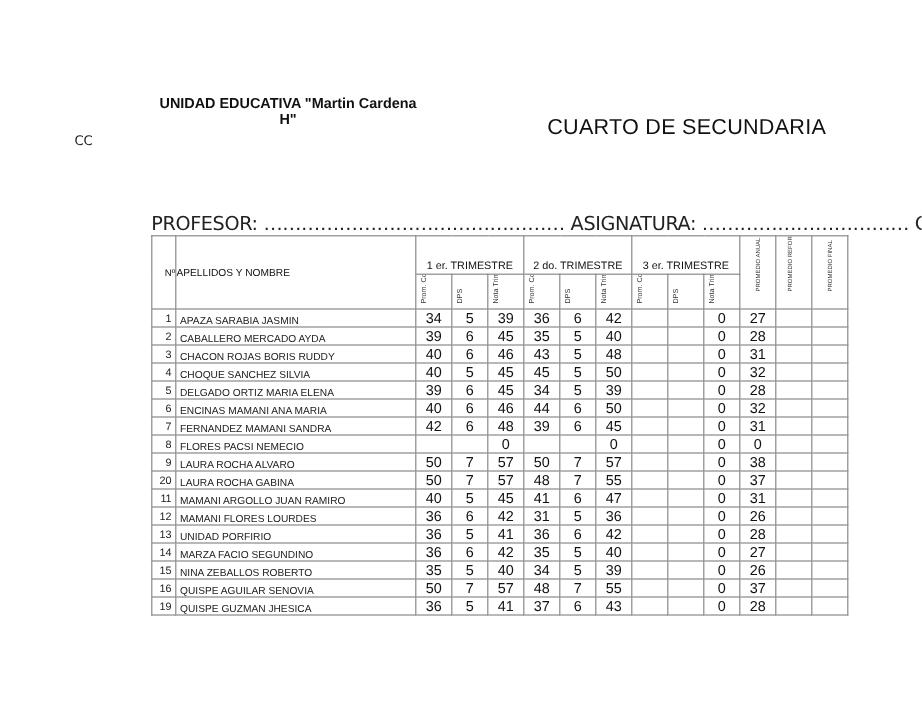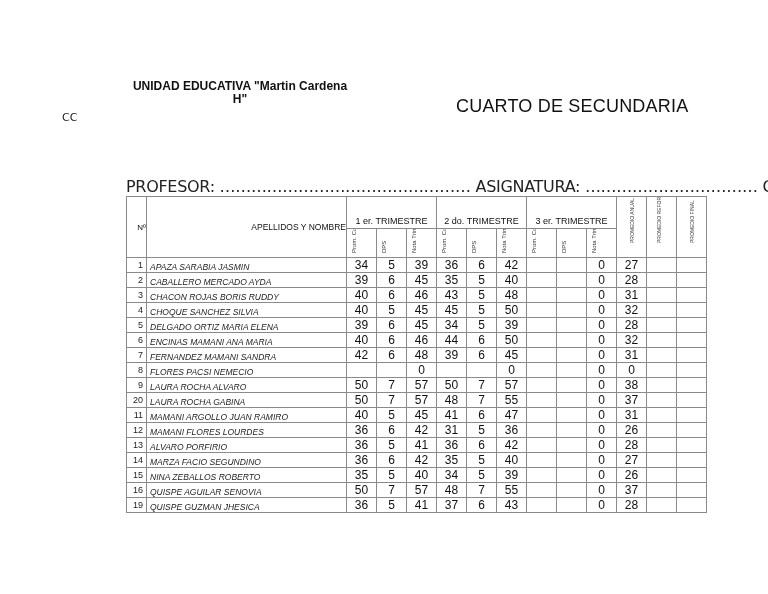--- a/index.html
+++ b/index.html
@@ -4,31 +4,31 @@
 <style>
   html, body { margin:0; padding:0; background:#ffffff; }
   body { width:768px; height:594px; position:relative; overflow:hidden; font-family:"Liberation Sans", sans-serif; color:#111; }
   .school { position:absolute; left:120px; top:80px; width:240px; text-align:center; font-weight:bold; font-size:12px; line-height:13px; }
   .cc { position:absolute; left:62px; top:111px; font-size:11px; font-family:"DejaVu Sans", sans-serif; color:#222; }
   .course { position:absolute; left:456px; top:96px; font-weight:normal; font-size:18px; letter-spacing:0.2px; }
   .prof-line { position:absolute; left:126px; top:177px; font-size:16px; font-family:"DejaVu Sans", sans-serif; color:#222; letter-spacing:-0.3px; white-space:nowrap; }
   table.grades { position:absolute; left:126px; top:196px; border-collapse:collapse; table-layout:fixed; }
   table.grades td, table.grades th { border:1px solid #8a8a8a; padding:0; font-weight:normal; overflow:hidden; }
   .h-no { width:19px; font-size:8px; font-weight:bold; text-align:right; }
-  .h-name { width:199px; font-size:8.5px; font-weight:bold; text-align:right; }
+  .h-name { width:199px; font-size:8.5px; font-weight:bold; text-align:left; }
   .h-tri { height:29px; font-size:9px; font-weight:bold; text-align:center; vertical-align:bottom; padding-bottom:2px !important;margin-top:16px; }
   .h-sub { height:28px; width:29px; position:relative; }
   .h-sub span, .h-vert span { position:absolute; transform:rotate(-90deg); transform-origin:left top; font-size:6px; line-height:6px; color:#333; white-space:nowrap; }
   .h-sub span { left:4px; bottom:-2px; }
   .h-vert { width:29px; position:relative; }
   .h-vert span { left:12px; bottom:8px; font-size:5px; }
   .h-vert.two span { left:9px; }
   tr.row td { height:14px; }
   td.no { font-size:9px; text-align:right; padding-right:3px !important; color:#222; }
-  td.name { font-size:8.5px; padding-left:3px !important; white-space:nowrap; color:#222; vertical-align:bottom;font-style:italic; }
+  td.name { font-size:8.5px; padding-left:3px !important; white-space:nowrap; color:#222; vertical-align:bottom; }
   td.num { font-size:12px; text-align:center; line-height:13px; color:#111; }
 </style>
 </head>
 <body>
 
 <div class="school">
   <div>UNIDAD EDUCATIVA  "Martin Cardena</div>
   <div>H"</div>
 </div>
 <div class="cc">CC</div>
@@ -271,21 +271,21 @@
         <td class="num">36</td>
         <td class="num"></td>
         <td class="num"></td>
         <td class="num">0</td>
         <td class="num">26</td>
         <td class="num"></td>
         <td class="num"></td>
       </tr>
       <tr class="row">
         <td class="no">13</td>
-        <td class="name">ALVARO PORFIRIO</td>
+        <td class="name">UNIDAD PORFIRIO</td>
         <td class="num">36</td>
         <td class="num">5</td>
         <td class="num">41</td>
         <td class="num">36</td>
         <td class="num">6</td>
         <td class="num">42</td>
         <td class="num"></td>
         <td class="num"></td>
         <td class="num">0</td>
         <td class="num">28</td>

